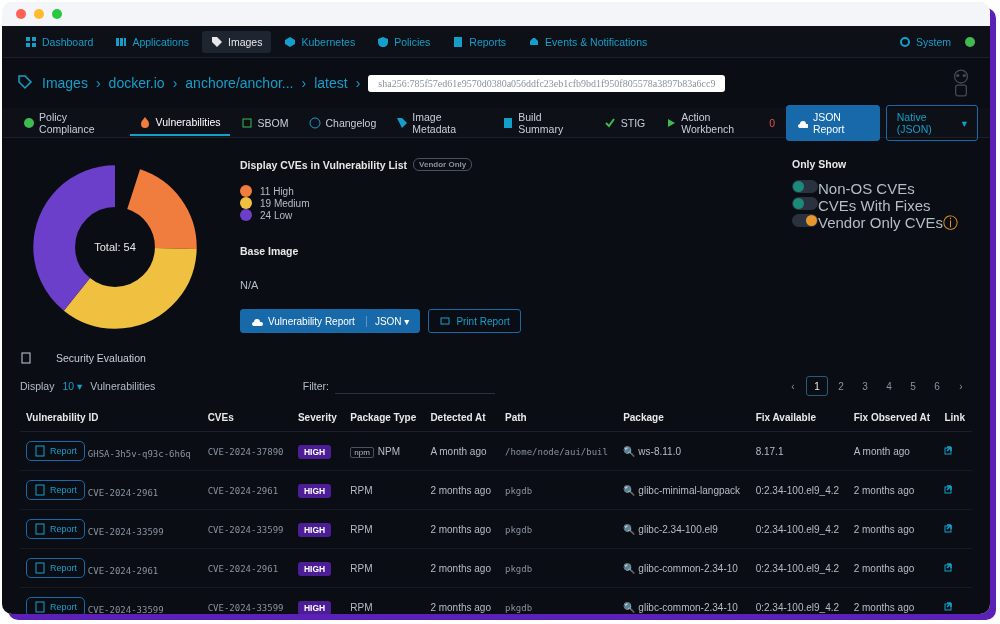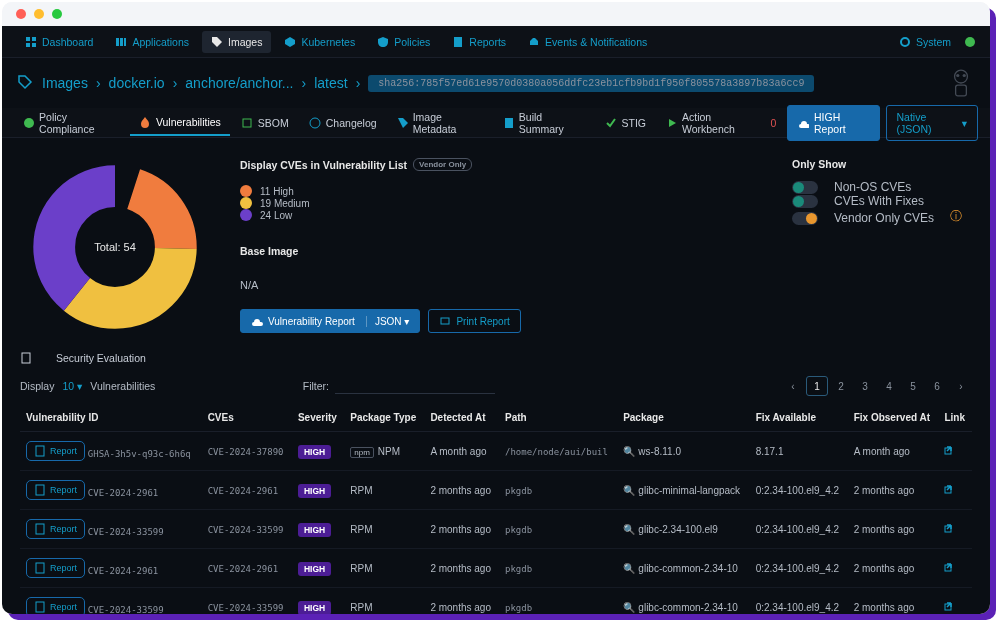--- a/index.html
+++ b/index.html
@@ -9,21 +9,21 @@
 .dot{width:10px;height:10px;border-radius:50%}
 .dot.r{background:#ff5f56}.dot.y{background:#ffbd2e}.dot.g{background:#27c93f}
 .app{height:588px;background:#0a0e14;color:#b5bcc6;font-size:11px;overflow:hidden}
 .topnav{height:32px;background:#0d1117;border-bottom:1px solid #1a1f2a;display:flex;align-items:center;padding:0 14px;gap:4px}
 .topnav .item{display:flex;align-items:center;gap:5px;padding:5px 9px;color:#149eca;cursor:pointer;border-radius:3px;font-size:10.5px}
 .topnav .item.active{background:#1e2530;color:#e8e8e8}
 .topnav .spacer{flex:1}
 .bc{padding:10px 16px;display:flex;align-items:center;gap:8px;font-size:14px}
 .bc .link{color:#149eca;cursor:pointer}
 .bc .sep{color:#149eca}
-.bc .hash{background:#0c4a6e;color:#8a929e;padding:3px 10px;border-radius:3px;font-size:10px;font-family:Liberation Mono, monospace}
+.bc .hash{background:#ffffff;color:#8a929e;padding:3px 10px;border-radius:3px;font-size:10px;font-family:Liberation Serif, serif}
 .bc .tag{margin-left:auto;margin-right:20px}
 .robot{width:26px;height:30px;opacity:.6}
 .tabs{display:flex;align-items:center;padding:0 12px;background:#0d1117;border-bottom:1px solid #1a1f2a;height:30px;gap:2px}
 .tabs .tab{display:flex;align-items:center;gap:5px;padding:6px 9px;cursor:pointer;font-size:10.5px;color:#c8ced8}
 .tabs .tab.active{border-bottom:2px solid #149eca;color:#fff}
 .tabs .cnt{color:#e05252;padding-left:6px}
 .tabs .right{margin-left:auto;display:flex;gap:6px}
 .btn{display:flex;align-items:center;gap:5px;padding:5px 10px;border:1px solid #1769aa;background:#1769aa;color:#fff;border-radius:3px;cursor:pointer;font-size:10.5px}
 .btn.outline{background:transparent;color:#149eca}
 .content{padding:14px 18px}
@@ -31,21 +31,21 @@
 .donut{position:relative;width:190px;height:190px;flex-shrink:0}
 .donut-lbl{position:absolute;top:50%;left:50%;transform:translate(-50%,-50%);color:#e8e8e8;font-size:11px}
 .legend{display:flex;flex-direction:column;gap:14px;padding-top:6px}
 .legend-title{color:#e8e8e8;font-size:10.5px;font-weight:600;display:flex;align-items:center;gap:6px}
 .legend-item{display:flex;align-items:center;gap:8px;font-size:10px;color:#b5bcc6}
 .sw{width:12px;height:12px;border-radius:50%}
 .badge{font-size:8px;border:1px solid #4a5260;padding:1px 5px;border-radius:6px;color:#8a929e}
 .section-label{color:#e8e8e8;font-size:10.5px;font-weight:600;margin-top:10px}
 .na{color:#b5bcc6;font-size:11px;margin-top:8px}
 .toggles{display:flex;flex-direction:column;gap:10px;padding-top:6px}
-.toggle{display:flex;align-items:flex-end;gap:16px;font-size:12px}
+.toggle{display:flex;align-items:flex-start;gap:0;font-size:15px}
 .tgl{width:26px;height:13px;background:#2a3240;border-radius:8px;position:relative}
 .tgl::after{content:"";position:absolute;width:11px;height:11px;background:#1a8a7a;border-radius:50%;top:1px;left:1px}
 .tgl.on-orange::after{left:14px;background:#e8962e}
 .reportbtns{display:flex;gap:8px;margin-top:18px}
 .reportbtns .btn{font-size:10px}
 .drop{border-left:1px solid rgba(255,255,255,.3);padding-left:8px;margin-left:6px}
 .sec-eval{display:flex;align-items:center;gap:24px;margin-top:10px;font-size:10.5px;color:#c8ced8}
 .tblctrl{display:flex;align-items:center;gap:8px;padding:12px 0 8px;font-size:10.5px}
 .tblctrl .sel{color:#149eca}
 .tblctrl .filter{margin-left:auto;margin-right:auto;display:flex;align-items:center;gap:6px}
@@ -205,21 +205,21 @@
             <path d="M3 2l7 4-7 4z"></path>
           </svg>
           <span>Action Workbench</span>
           <span class="cnt">0</span>
         </div>
       <div class="right">
         <div class="btn">
             <svg class="iconsvg">
               <path d="M3 7a3 3 0 016 0h1a2 2 0 010 4H3a2 2 0 010-4z" fill="#fff"></path>
             </svg>
-            <span>HIGH Report</span>
+            <span>JSON Report</span>
           </div>
         <div class="btn outline">
             <span>Native (JSON)</span>
             <span>▾</span>
           </div>
       </div>
     </div>
 
     <div class="content">
       <div class="chartrow">

